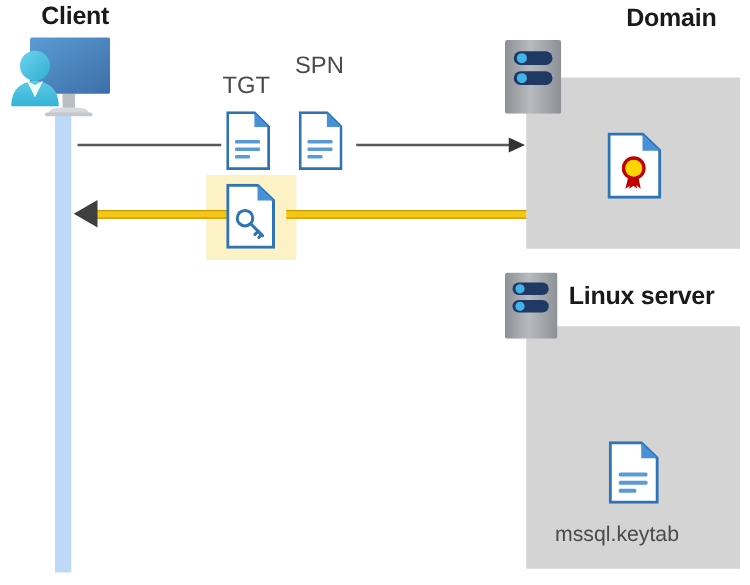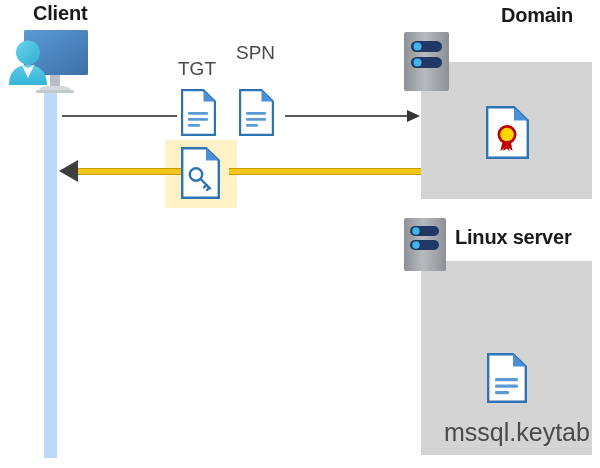--- a/index.html
+++ b/index.html
@@ -31,21 +31,21 @@
   .label-plain {
     font-family: "Liberation Sans", sans-serif;
     font-weight: normal;
     font-size: 19px;
     color: #4a4a4a;
     text-align: right;
   }
   .label-file {
     font-family: "Liberation Sans", sans-serif;
     font-weight: normal;
-    font-size: 25px;
+    font-size: 17px;
     color: #4a4a4a;
     white-space: nowrap;
   }
 
   
   .panel-box {
     background: #d4d4d4;
   }
 
   

